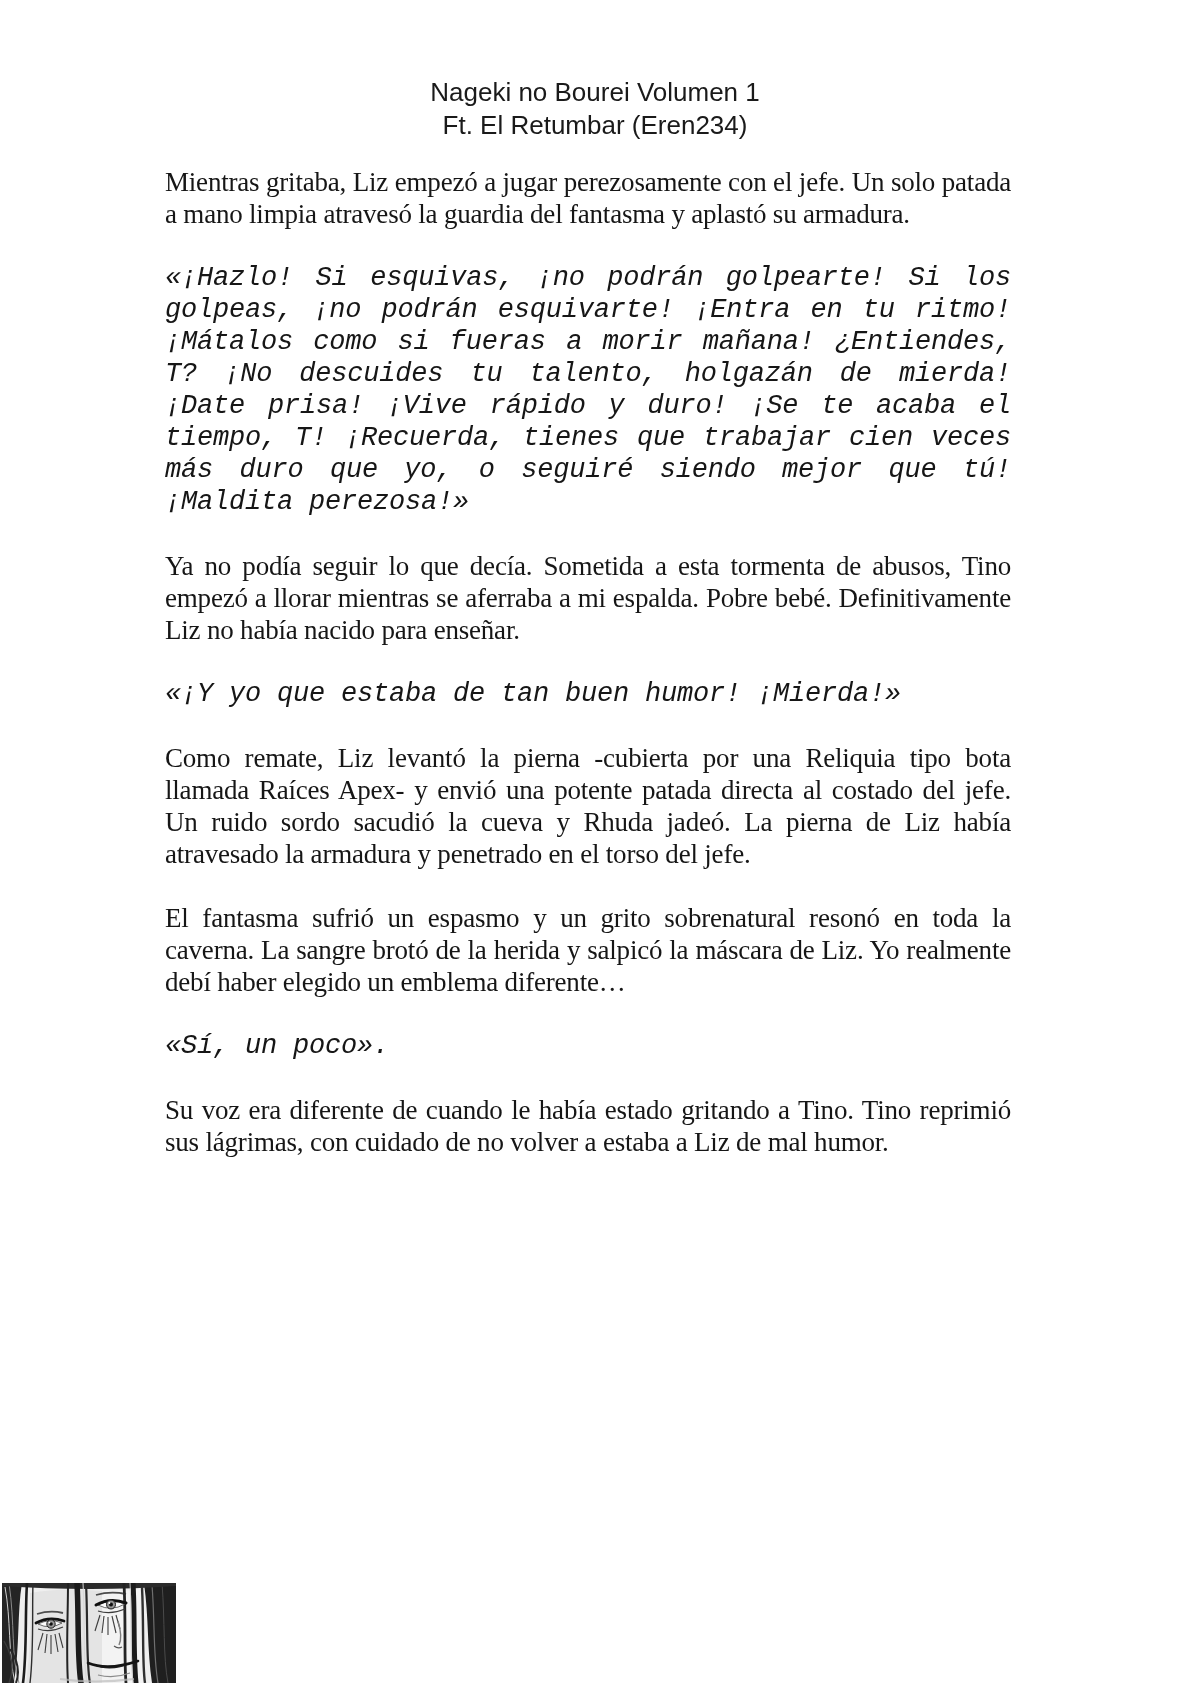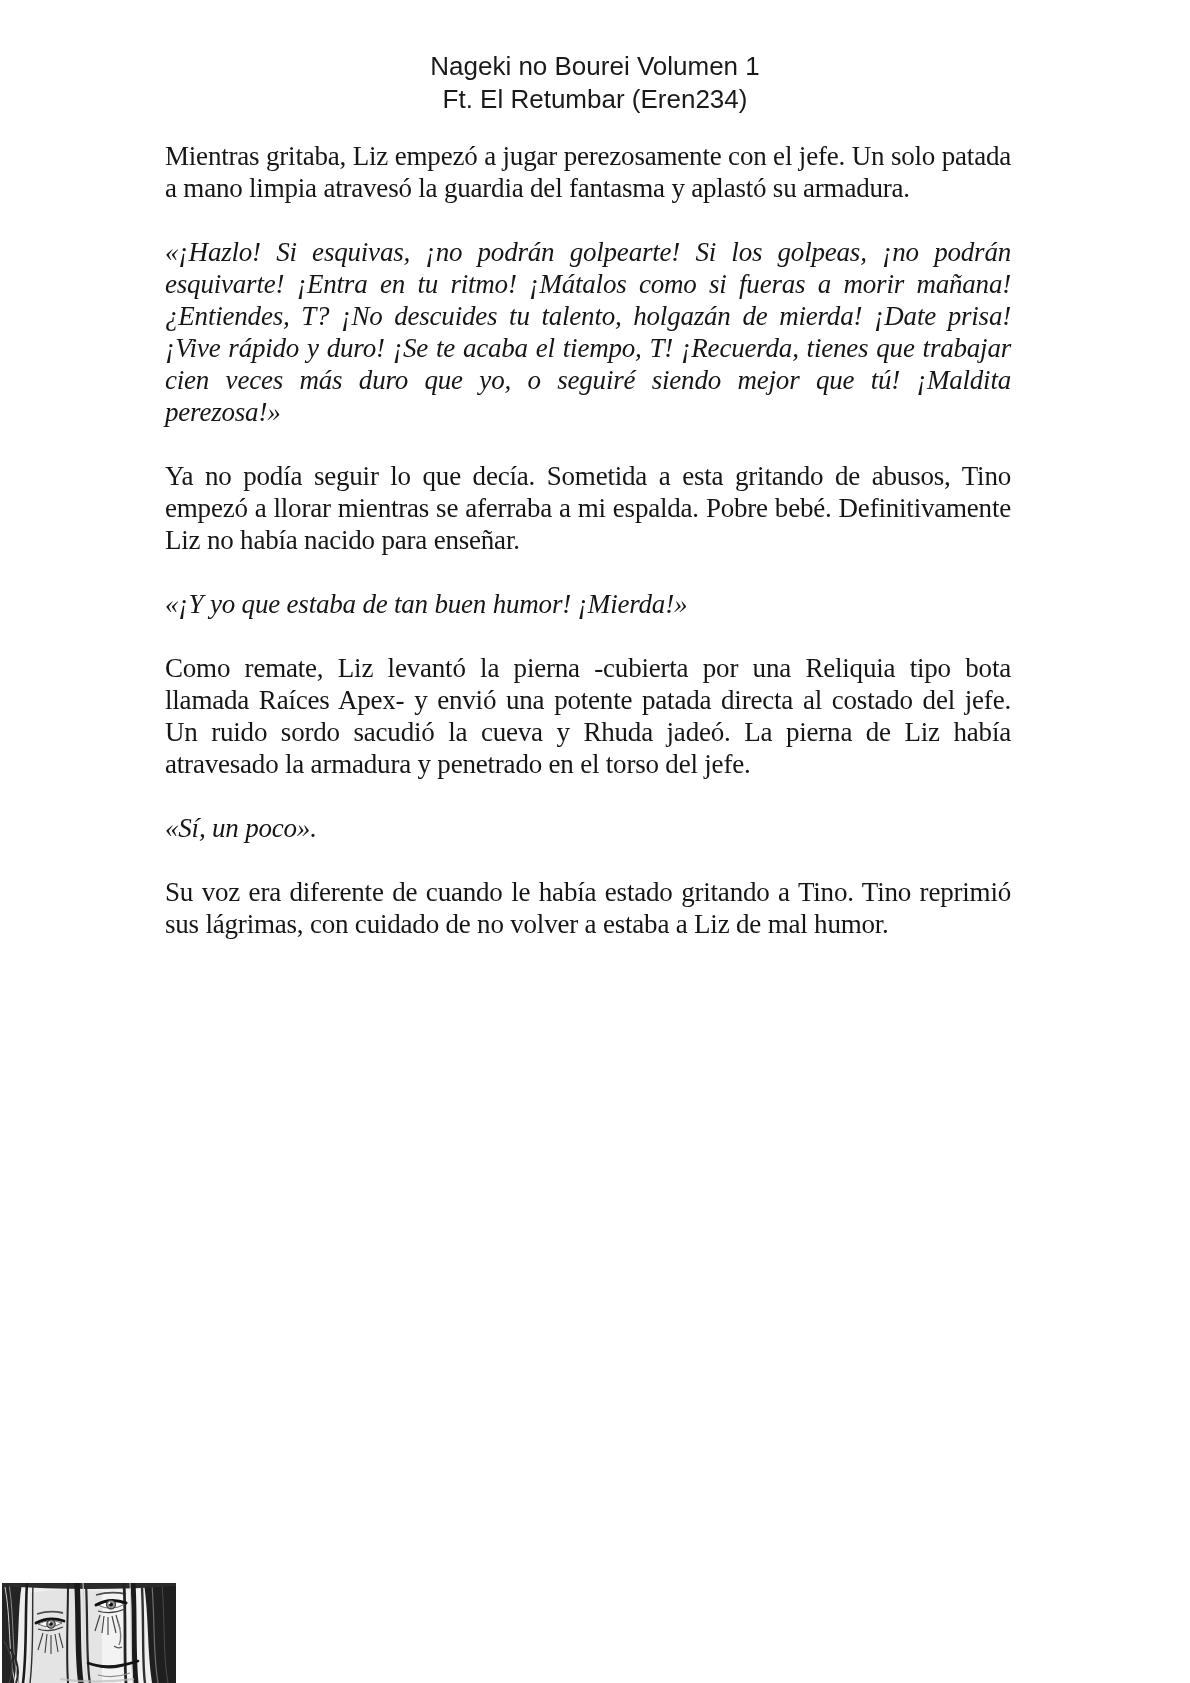--- a/index.html
+++ b/index.html
@@ -11,40 +11,41 @@
     width: 1190px;
     height: 1683px;
     position: relative;
     overflow: hidden;
     font-family: "Liberation Serif", "DejaVu Serif", serif;
     color: #161616;
   }
   .page {
     position: absolute;
     left: 165px;
-    top: 50px;
+    top: 76px;
     width: 846px;
   }
   .doc-header {
     text-align: center;
     font-family: "Liberation Sans", "DejaVu Sans", sans-serif;
     font-size: 26px;
     line-height: 33px;
     color: #1a1a1a;
     margin: 0 0 24px 14px;
   }
   .para {
     margin: 0 0 32px 0;
     font-size: 27px;
     line-height: 32px;
     text-align: justify;
     letter-spacing: -0.2px;
   }
   .para.italic {
     font-style: italic;
+    font-family: Liberation Mono, monospace;
   }
   .para.cont {
     text-align-last: justify;
   }
   .para:last-child {
     margin-bottom: 0;
   }
   .corner-image {
     position: absolute;
     left: 2px;
@@ -66,23 +67,24 @@
 <div class="page">
 
   <header class="doc-header">
     <div>Nageki no Bourei Volumen 1</div>
     <div>Ft. El Retumbar (Eren234)</div>
   </header>
 
   <main>
     <p class="para">Mientras gritaba, Liz empezó a jugar perezosamente con el jefe. Un solo patada a mano limpia atravesó la guardia del fantasma y aplastó su armadura.</p>
     <p class="para italic">«¡Hazlo! Si esquivas, ¡no podrán golpearte! Si los golpeas, ¡no podrán esquivarte! ¡Entra en tu ritmo! ¡Mátalos como si fueras a morir mañana! ¿Entiendes, T? ¡No descuides tu talento, holgazán de mierda! ¡Date prisa! ¡Vive rápido y duro! ¡Se te acaba el tiempo, T! ¡Recuerda, tienes que trabajar cien veces más duro que yo, o seguiré siendo mejor que tú! ¡Maldita perezosa!»</p>
-    <p class="para">Ya no podía seguir lo que decía. Sometida a esta gritando de abusos, Tino empezó a llorar mientras se aferraba a mi espalda. Pobre bebé. Definitivamente Liz no había nacido para enseñar.</p>
+    <p class="para">Ya no podía seguir lo que decía. Sometida a esta tormenta de abusos, Tino empezó a llorar mientras se aferraba a mi espalda. Pobre bebé. Definitivamente Liz no había nacido para enseñar.</p>
     <p class="para italic">«¡Y yo que estaba de tan buen humor! ¡Mierda!»</p>
     <p class="para">Como remate, Liz levantó la pierna -cubierta por una Reliquia tipo bota llamada Raíces Apex- y envió una potente patada directa al costado del jefe. Un ruido sordo sacudió la cueva y Rhuda jadeó. La pierna de Liz había atravesado la armadura y penetrado en el torso del jefe.</p>
+    <p class="para">El fantasma sufrió un espasmo y un grito sobrenatural resonó en toda la caverna. La sangre brotó de la herida y salpicó la máscara de Liz. Yo realmente debí haber elegido un emblema diferente…</p>
     <p class="para italic">«Sí, un poco».</p>
     <p class="para">Su voz era diferente de cuando le había estado gritando a Tino. Tino reprimió sus lágrimas, con cuidado de no volver a estaba a Liz de mal humor.</p>
   </main>
 
 </div>
 
 <figure class="corner-image">
   <svg viewBox="0 0 174 100" xmlns="http://www.w3.org/2000/svg">
 
     <rect x="0" y="0" width="174" height="100" fill="#efefef"></rect>

